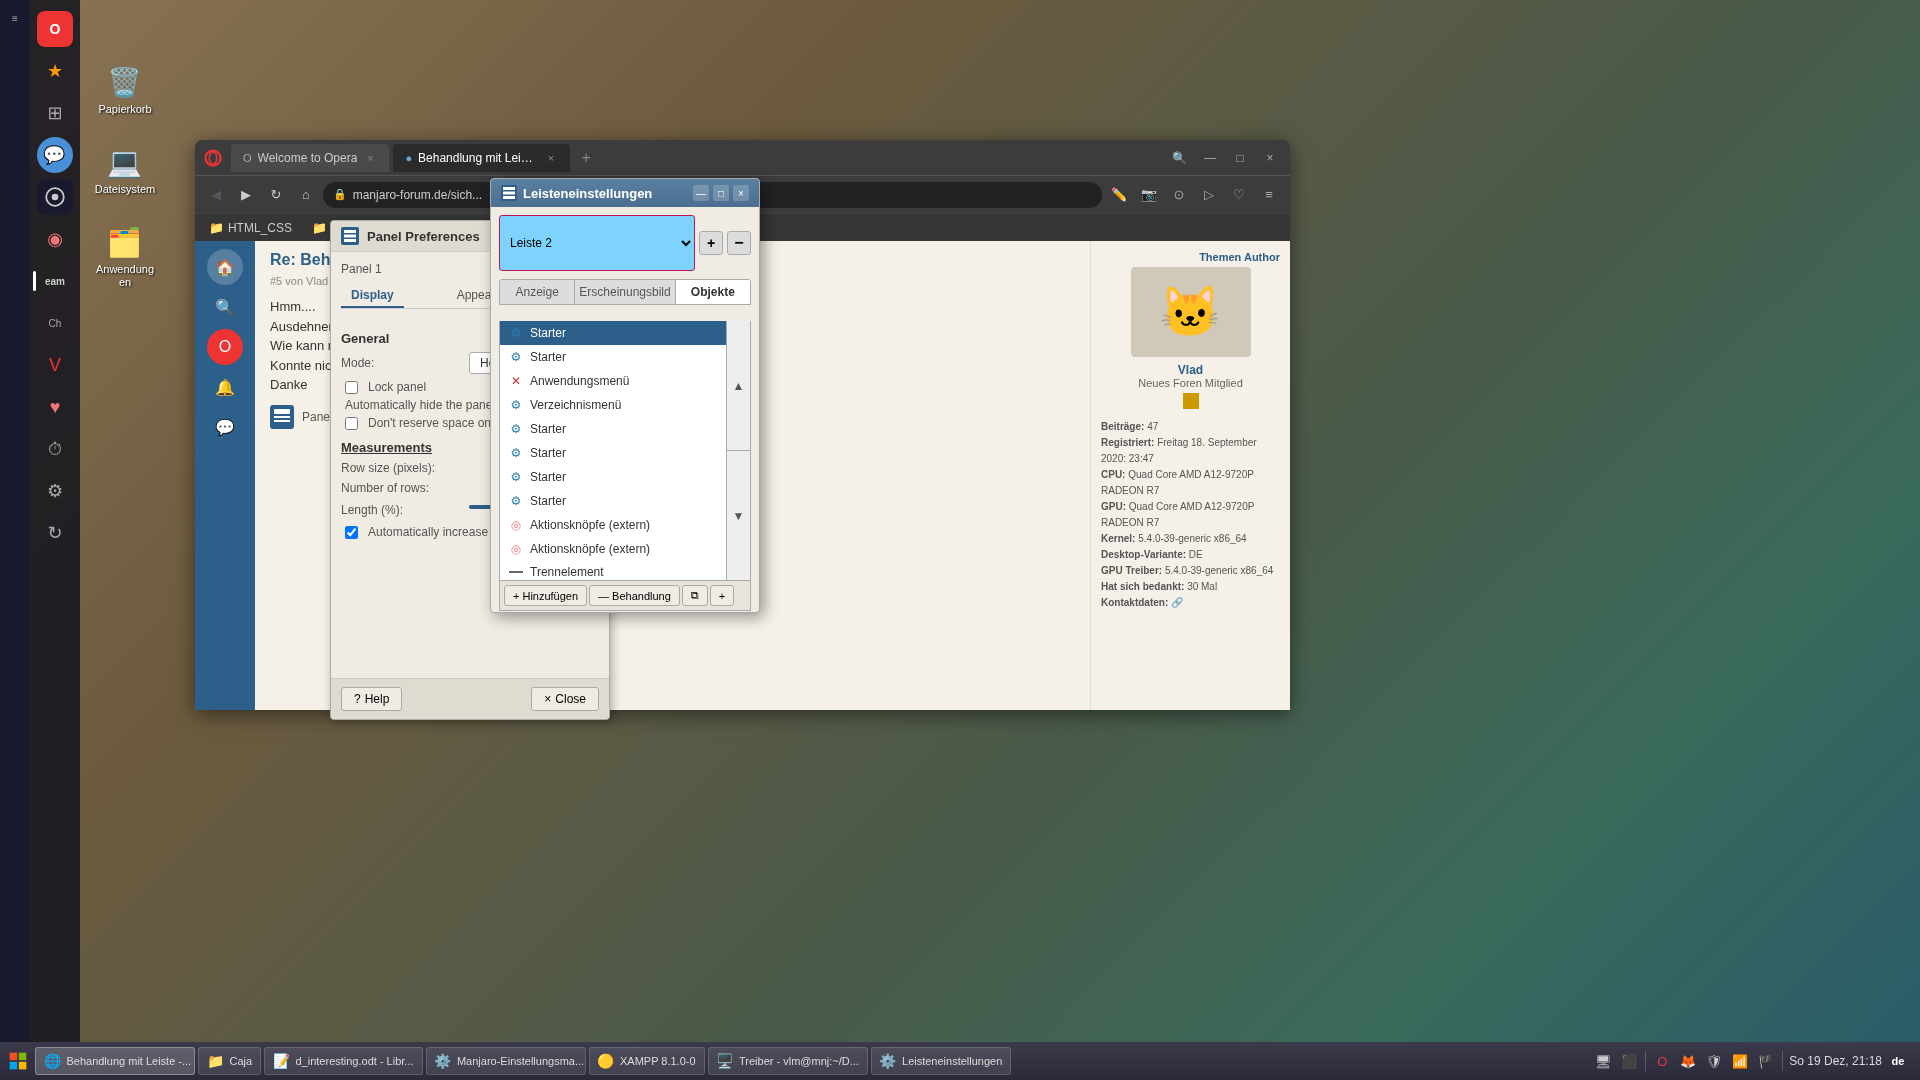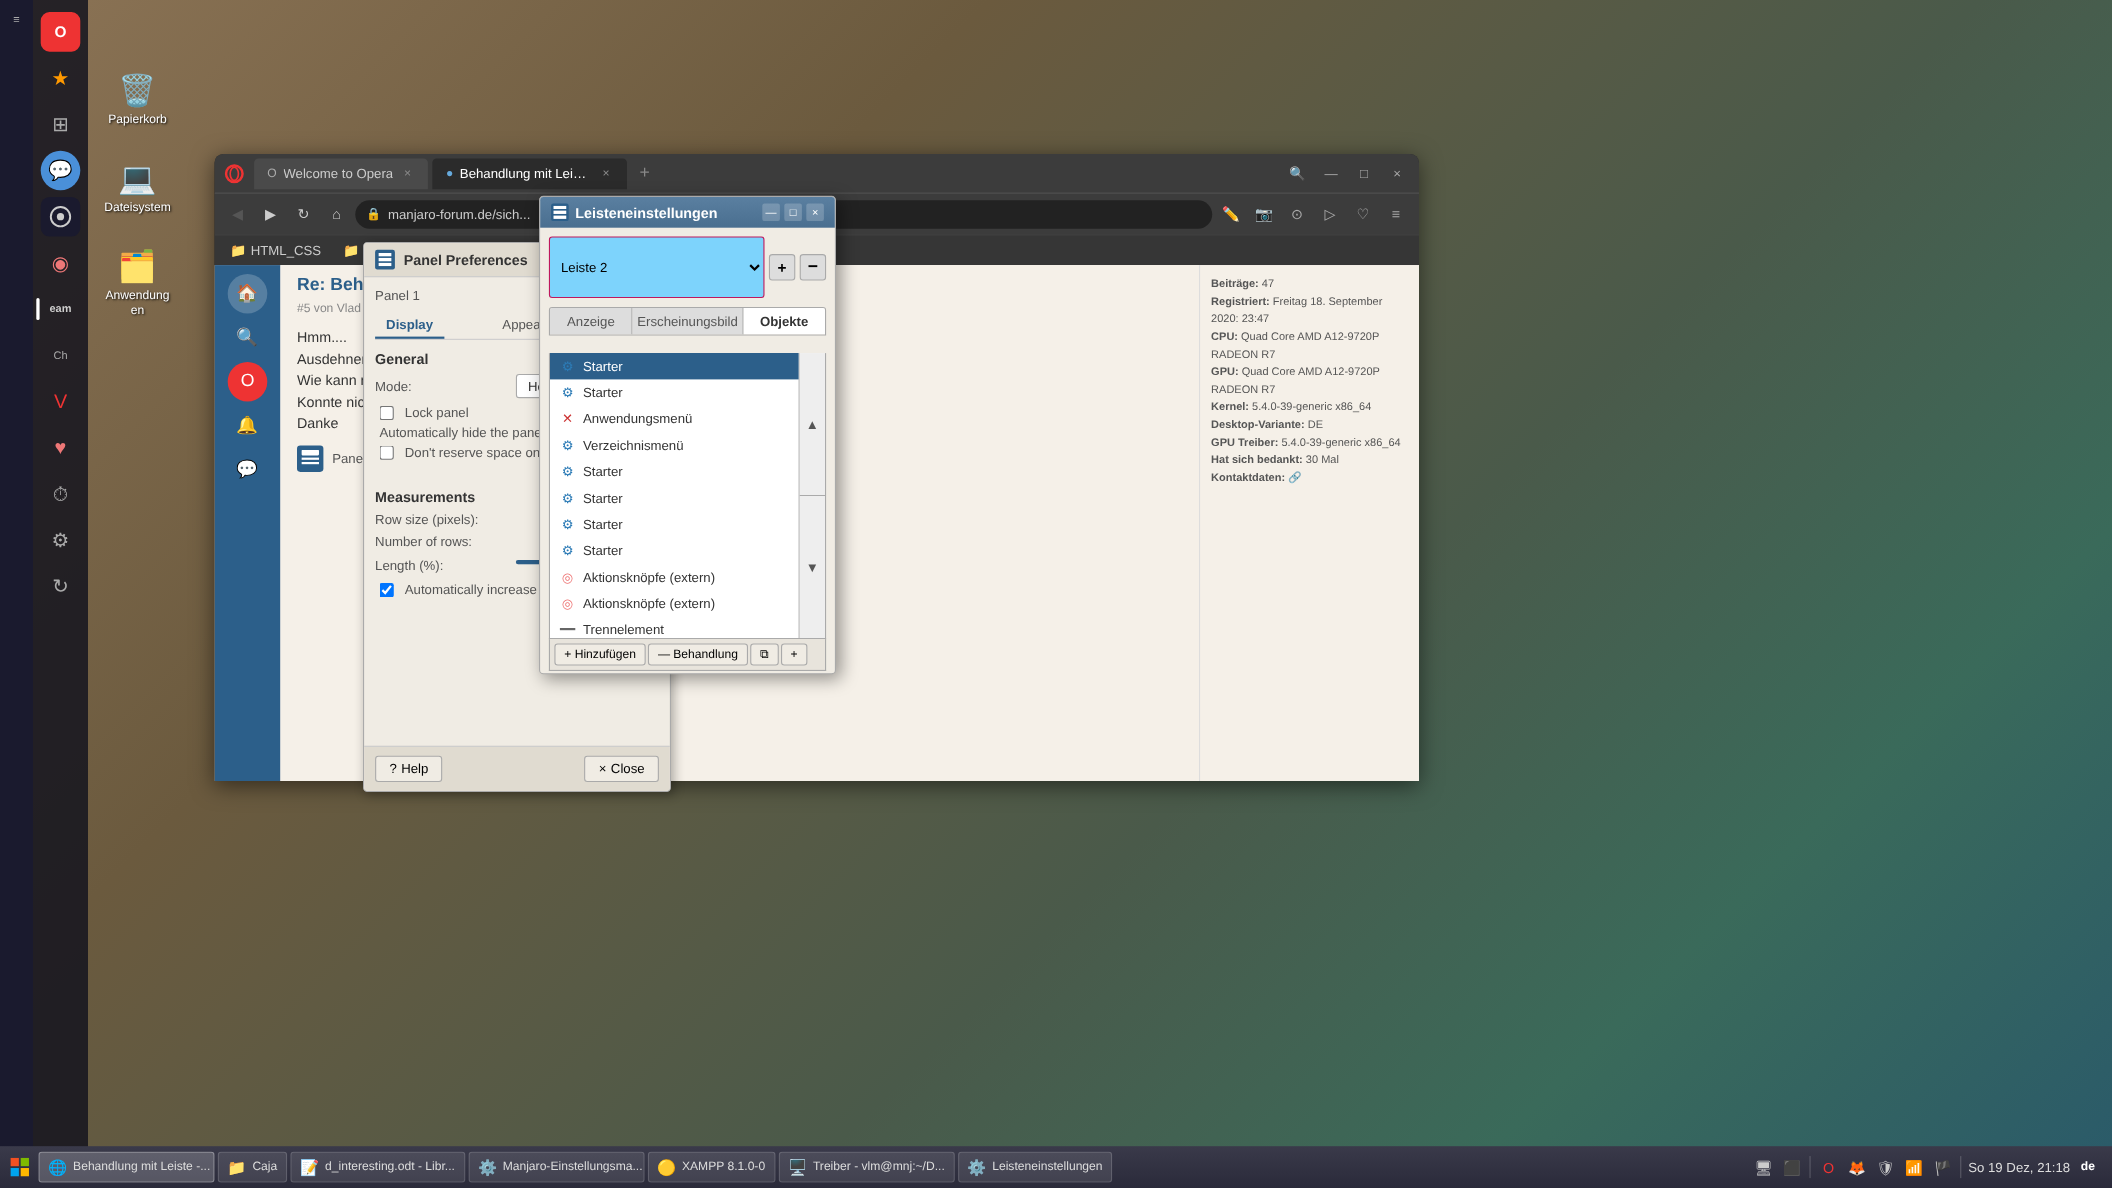--- a/index.html
+++ b/index.html
@@ -382,21 +382,21 @@
 
     .panel-prefs-panel-name {
       font-size: 12px;
       color: #555;
       margin-bottom: 8px;
     }
 
     .panel-tabs {
       display: flex;
       border-bottom: 1px solid #ccc;
-      margin-bottom: 10px;
+      margin-bottom: 22px;
       gap: 43px;
     }
 
     .panel-tab {
       padding: 4px 10px;
       font-size: 12px;
       cursor: pointer;
       color: #555;
       border-bottom: 2px solid transparent;
     }
@@ -1051,20 +1051,29 @@
                   <rect x="0" y="7" width="16" height="2"></rect>
                   <rect x="0" y="11" width="16" height="2"></rect>
                 </svg>
             </div>
             <span style="font-size:12px;color:#555;">Panel Preferences</span>
           </div>
         </div>
       </div>
 
       <div class="forum-right">
+        <div class="author-box">
+          <div style="font-size:11px;font-weight:bold;color:#2c5f8a;text-align:right;margin-bottom:4px;">Themen Author</div>
+          <div class="author-avatar">
+            <span style="font-size:50px;">🐱</span>
+          </div>
+          <div class="author-name">Vlad</div>
+          <div class="author-meta">Neues Foren Mitglied</div>
+          <div style="width:16px;height:16px;background:#cc9900;margin:4px auto;"></div>
+        </div>
         <div style="font-size:10px;color:#555;line-height:1.6;">
           <div><strong>Beiträge:</strong> 47</div>
           <div><strong>Registriert:</strong> Freitag 18. September 2020: 23:47</div>
           <div><strong>CPU:</strong> Quad Core AMD A12-9720P RADEON R7</div>
           <div><strong>GPU:</strong> Quad Core AMD A12-9720P RADEON R7</div>
           <div><strong>Kernel:</strong> 5.4.0-39-generic x86_64</div>
           <div><strong>Desktop-Variante:</strong> DE</div>
           <div><strong>GPU Treiber:</strong> 5.4.0-39-generic x86_64</div>
           <div><strong>Hat sich bedankt:</strong> 30 Mal</div>
           <div><strong>Kontaktdaten:</strong> 🔗</div>
@@ -1101,21 +1110,21 @@
         <input type="checkbox" style="">
         <span class="checkbox-label">Lock panel</span>
       </div>
       <div class="checkbox-row">
         <span class="checkbox-label">Automatically hide the panel</span>
       </div>
       <div class="checkbox-row">
         <input type="checkbox" style="">
         <span class="checkbox-label">Don't reserve space on b...</span>
       </div>
-      <div class="section-title" style="margin-top:26px;">Measurements</div>
+      <div class="section-title" style="margin-top:10px;text-decoration:underline;">Measurements</div>
       <div class="form-row">
         <span class="form-label">Row size (pixels):</span>
       </div>
       <div class="form-row">
         <span class="form-label">Number of rows:</span>
       </div>
       <div class="form-row">
         <span class="form-label">Length (%):</span>
         <div class="slider-row" style="flex:1;align-items:center;">
           <div class="slider-track">

